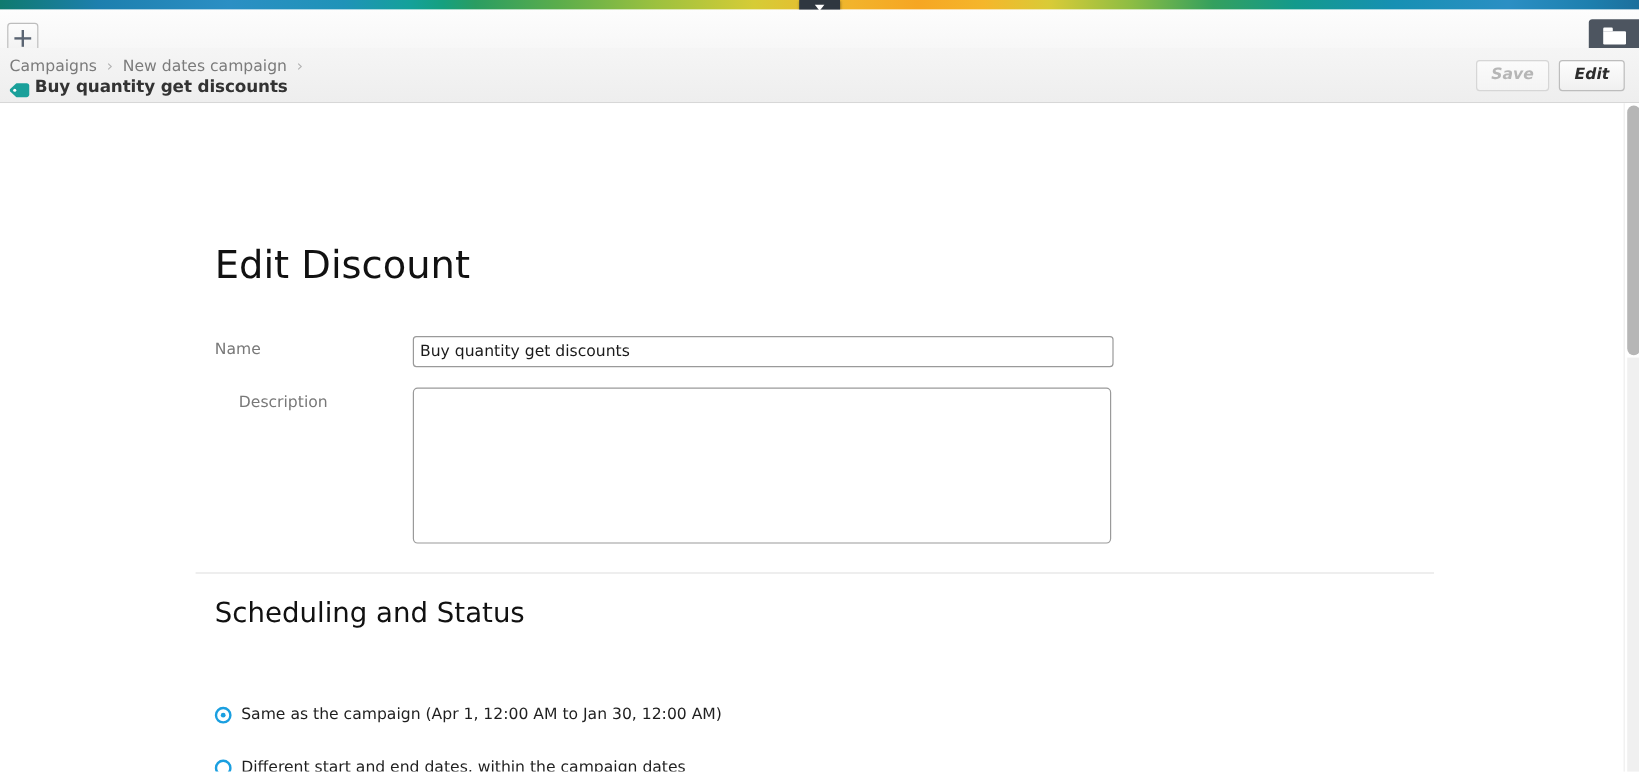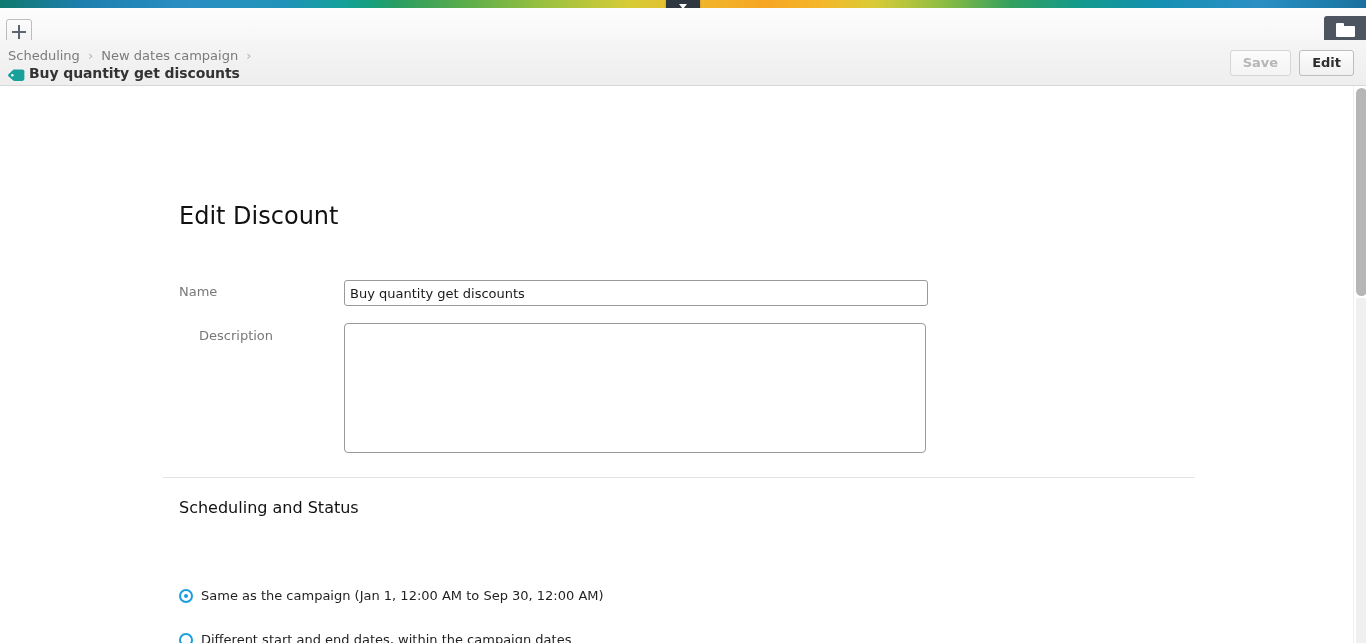--- a/index.html
+++ b/index.html
@@ -148,20 +148,21 @@
     font-size: 14px;
     font-weight: bold;
     color: #333333;
     letter-spacing: -0.1px;
   }
   .hdr-buttons {
     position: absolute;
     right: 12px; top: 10px;
     display: flex;
     gap: 8px;
+    font-style: italic;
   }
   .btn {
     min-width: 54px;
     height: 26px;
     padding: 0 12px;
     box-sizing: border-box;
     border: 1px solid #bdbdbd;
     border-radius: 3px;
     background: linear-gradient(to bottom, #fdfdfd, #f0f0f0);
     font-family: "DejaVu Sans", "Liberation Sans", sans-serif;
@@ -184,21 +185,21 @@
     position: absolute;
     left: 0; top: 86px;
     width: 1354px;
     height: 557px;
     background: #ffffff;
     overflow: hidden;
   }
   .h1 {
     position: absolute;
     left: 179px; top: 116px;
-    font-size: 24px;
+    font-size: 32px;
     font-weight: normal;
     color: #111111;
     letter-spacing: 0px;
   }
 
   .field-label {
     position: absolute;
     font-size: 13px;
     color: #787878;
   }
@@ -238,21 +239,21 @@
   .divider {
     position: absolute;
     left: 163px; top: 391px;
     width: 1032px; height: 1px;
     background: #e3e3e3;
   }
 
   .h2 {
     position: absolute;
     left: 179px; top: 412px;
-    font-size: 16px;
+    font-size: 23px;
     font-weight: normal;
     color: #111111;
   }
   .section-desc {
     position: absolute;
     left: 179px; top: 438px;
     width: 470px;
     font-size: 13px;
     color: #3a3a3a;
     line-height: 16px;
@@ -337,21 +338,21 @@
   </div>
   <div class="folder-button">
     <span class="fb-tab"></span>
     <span class="fb-body"></span>
   </div>
 </div>
 
 <div class="header">
 
   <div class="crumbs">
-    <a>Scheduling</a>
+    <a>Campaigns</a>
     <span class="sep">›</span>
     <a>New dates campaign</a>
     <span class="sep">›</span>
   </div>
 
   <div class="title-row">
     <span class="tag-icon">
       <svg width="17" height="13" viewBox="0 0 17 13" xmlns="http://www.w3.org/2000/svg">
         <path d="M0.5 5.2 L5.2 0.8 C5.6 0.5 6 0.4 6.5 0.4 L14.2 0.4 C15.5 0.4 16.4 1.3 16.4 2.5 L16.4 9.6 C16.4 11.0 15.4 12.0 14.1 12.0 L6.5 12.0 C6.0 12.0 5.6 11.9 5.2 11.6 L0.5 7.3 C-0.1 6.7 -0.1 5.8 0.5 5.2 Z" fill="#1aa09a"></path>
         <circle cx="4.3" cy="6.2" r="1.3" fill="#ffffff"></circle>
@@ -375,21 +376,21 @@
 
   <div class="field-label desc-label">Description</div>
   <textarea class="text-area" placeholder="" style=""></textarea>
 
   <div class="divider"></div>
 
   <div class="h2">Scheduling and Status</div>
 
   <div class="radio-row r1">
     <span class="radio checked"></span>
-    <span class="radio-label">Same as the campaign (Jan 1, 12:00 AM to Sep 30, 12:00 AM)</span>
+    <span class="radio-label">Same as the campaign (Apr 1, 12:00 AM to Jan 30, 12:00 AM)</span>
   </div>
 
   <div class="radio-row r2">
     <span class="radio"></span>
     <span class="radio-label">Different start and end dates, within the campaign dates</span>
   </div>
 
 </div>
 
 <div class="scrollbar">

